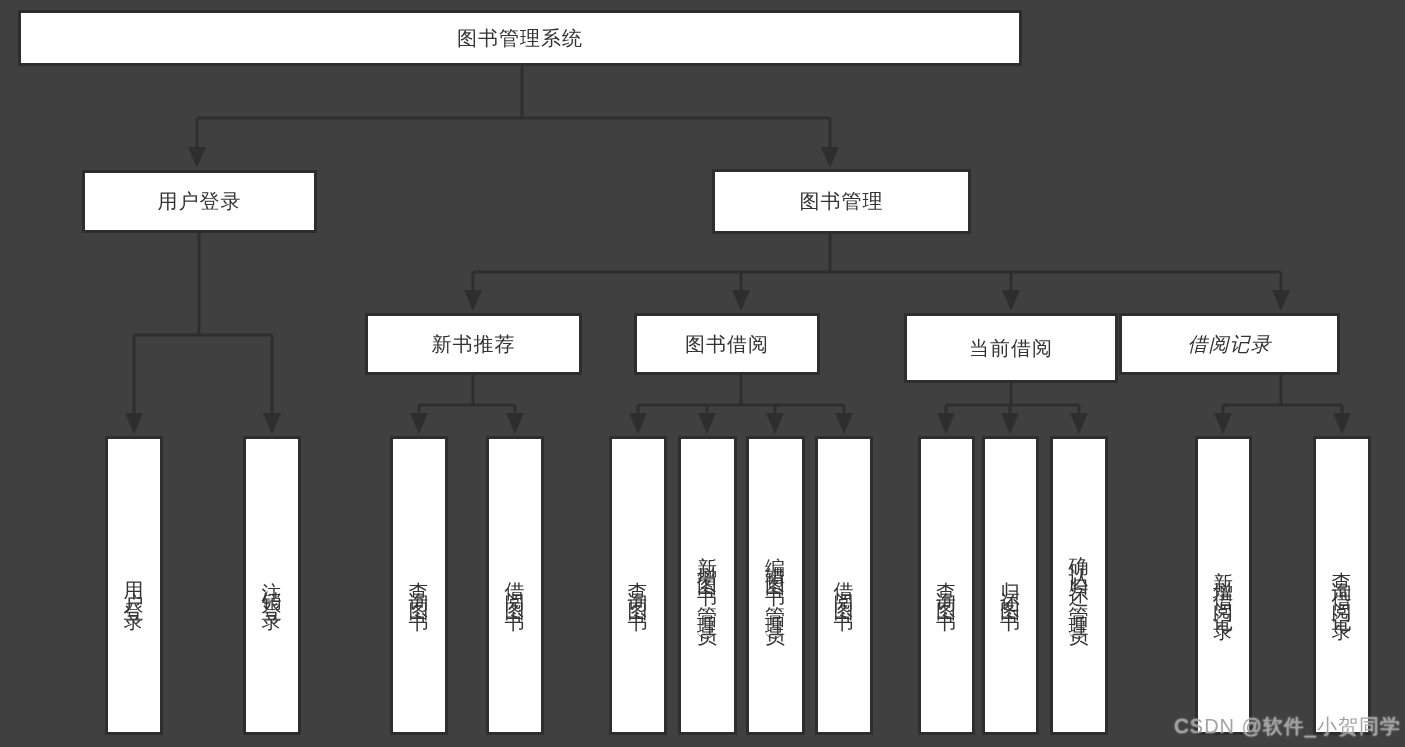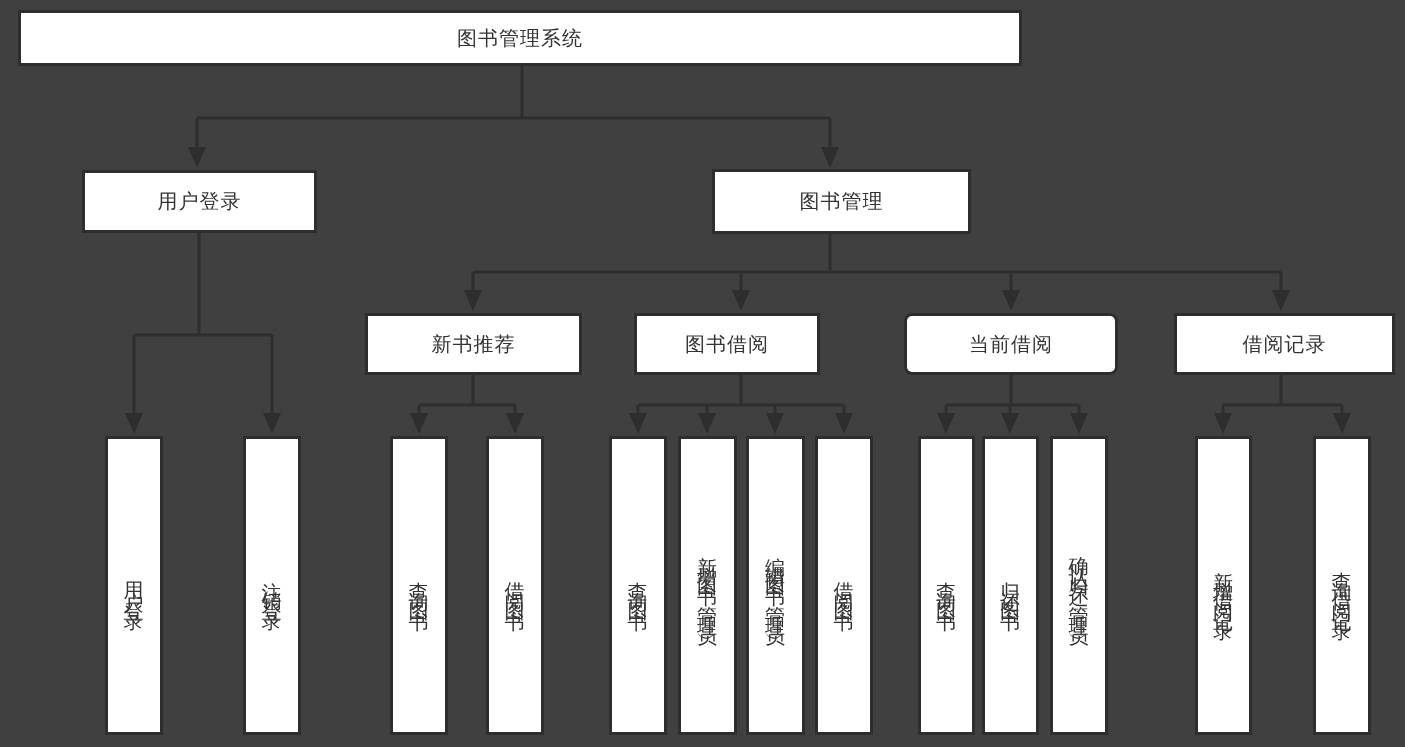--- a/index.html
+++ b/index.html
@@ -96,35 +96,36 @@
     </g>
   </svg>
 
   <div class="node" style="left:18px; top:10px; width:1004px; height:56px;">图书管理系统</div>
 
   <div class="node" style="left:82px; top:170px; width:235px; height:63px;">用户登录</div>
   <div class="node" style="left:712px; top:169px; width:259px; height:65px;">图书管理</div>
 
   <div class="node" style="left:365px; top:313px; width:217px; height:62px;">新书推荐</div>
   <div class="node" style="left:634px; top:313px; width:186px; height:62px;">图书借阅</div>
-  <div class="node" style="left:904px; top:313px; width:214px; height:62px;border-radius:8px;">当前借阅</div>
-  <div class="node" style="left:1174px; top:313px; width:221px; height:62px;">借阅记录</div>
+  <div class="node" style="left:904px; top:313px; width:214px; height:70px;">当前借阅</div>
+  <div class="node" style="left:1119px; top:313px; width:221px; height:62px;font-style:italic;">借阅记录</div>
 
   <div class="node vertical" style="left:105px; top:436px; width:58px; height:299px;">用户登录</div>
   <div class="node vertical" style="left:243px; top:436px; width:58px; height:299px;">注销登录</div>
 
   <div class="node vertical" style="left:390px; top:436px; width:58px; height:299px;">查询图书</div>
   <div class="node vertical" style="left:486px; top:436px; width:58px; height:299px;">借阅图书</div>
 
   <div class="node vertical" style="left:609px; top:436px; width:58px; height:299px;">查询图书</div>
   <div class="node vertical" style="left:678px; top:436px; width:59px; height:299px;">新增图书（管理员）</div>
   <div class="node vertical" style="left:746px; top:436px; width:59px; height:299px;">编辑图书（管理员）</div>
   <div class="node vertical" style="left:815px; top:436px; width:58px; height:299px;">借阅图书</div>
 
   <div class="node vertical" style="left:918px; top:436px; width:57px; height:299px;">查询图书</div>
   <div class="node vertical" style="left:982px; top:436px; width:57px; height:299px;">归还图书</div>
   <div class="node vertical" style="left:1050px; top:436px; width:58px; height:299px;">确认归还（管理员）</div>
 
   <div class="node vertical" style="left:1195px; top:436px; width:57px; height:299px;">新增借阅记录</div>
   <div class="node vertical" style="left:1313px; top:436px; width:58px; height:299px;">查询借阅记录</div>
 
+  <div class="watermark">CSDN @软件_小贺同学</div>
 
 </div>
 
 </body></html>

